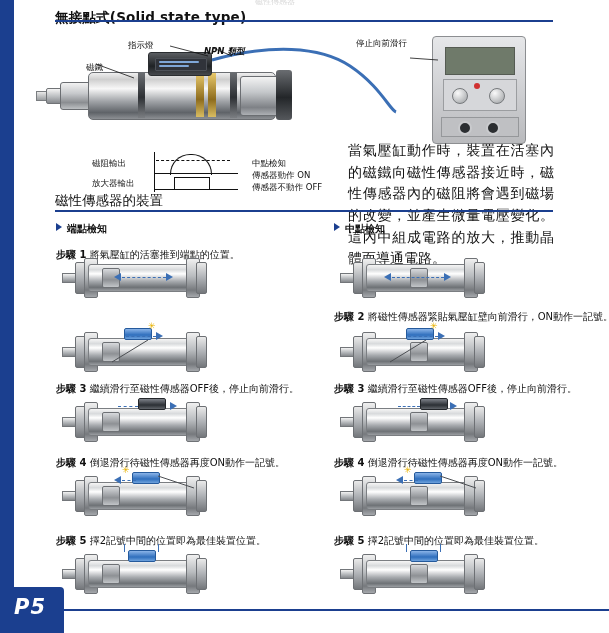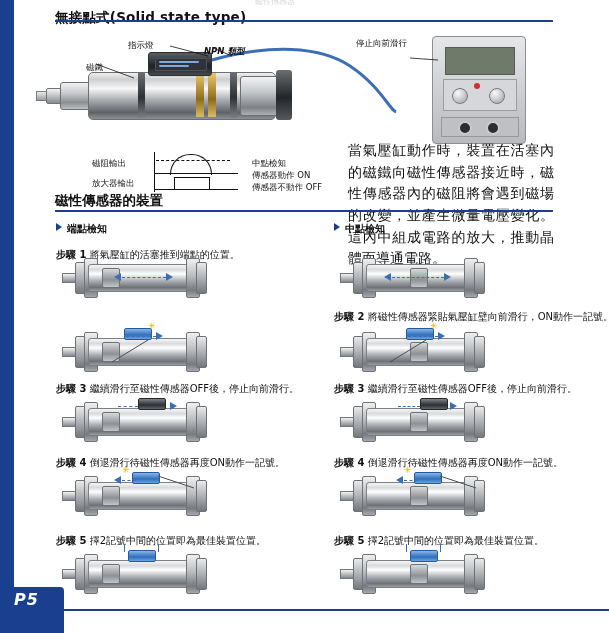--- a/index.html
+++ b/index.html
@@ -19,36 +19,36 @@
   }
   .title-text{
     font-size:13.5px;font-weight:bold;color:#111;letter-spacing:.2px;
   }
   .title-rule{
     position:absolute;left:55px;top:20px;width:498px;height:2px;background:#1b3f8f;
   }
 
   
   .sec2-text{
-    position:absolute;left:55px;top:192px;font-size:13.5px;font-weight:bold;color:#111;
+    position:absolute;left:55px;top:192px;font-size:13.5px;font-weight:normal;color:#111;
   }
   .sec2-rule{
     position:absolute;left:55px;top:210px;width:498px;height:2px;background:#1b3f8f;
   }
 
   
   .leftband{
     position:absolute;left:0;top:0;width:14px;height:633px;background:#1b3f8f;
   }
   .pagebox{
     position:absolute;left:0;bottom:0;width:64px;height:46px;background:#1b3f8f;
     border-top-right-radius:4px;
   }
   .pagenum{
-    position:absolute;left:14px;bottom:24px;color:#fff;font-size:16px;font-weight:bold;
+    position:absolute;left:14px;bottom:14px;color:#fff;font-size:21px;font-weight:bold;
     font-style:italic;letter-spacing:1px;
   }
   .bottomrule{
     position:absolute;left:64px;bottom:22px;width:545px;height:2px;background:#1b3f8f;
   }
   .faint-head{
     position:absolute;left:255px;top:-4px;font-size:8px;color:#d8d8d8;
   }
 
   

